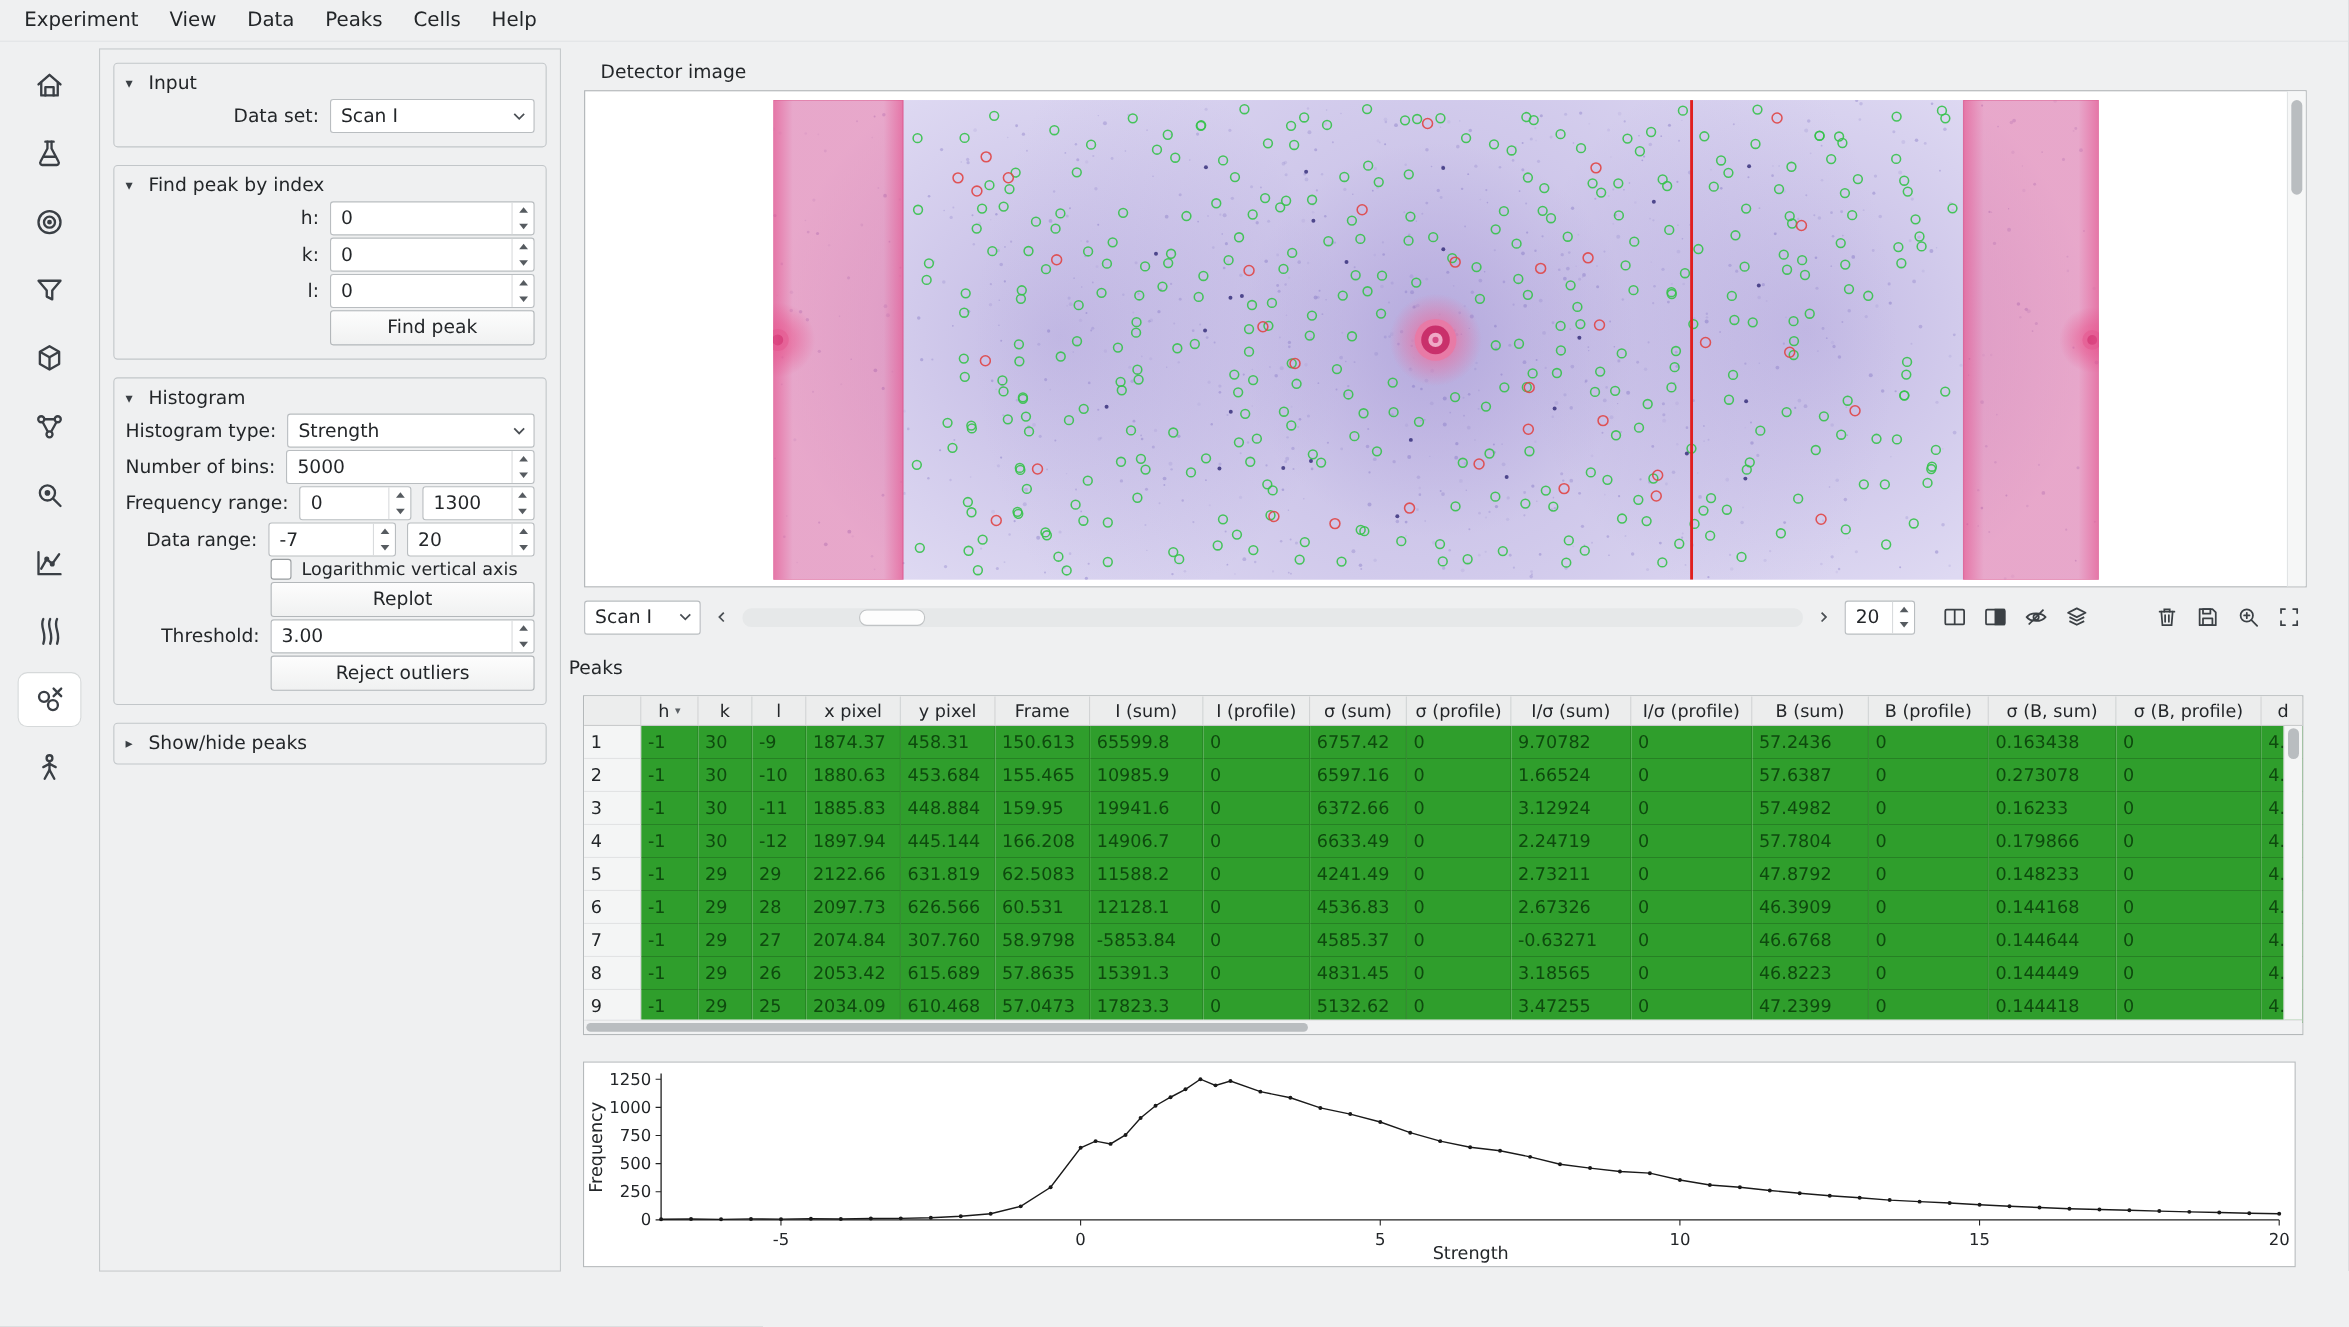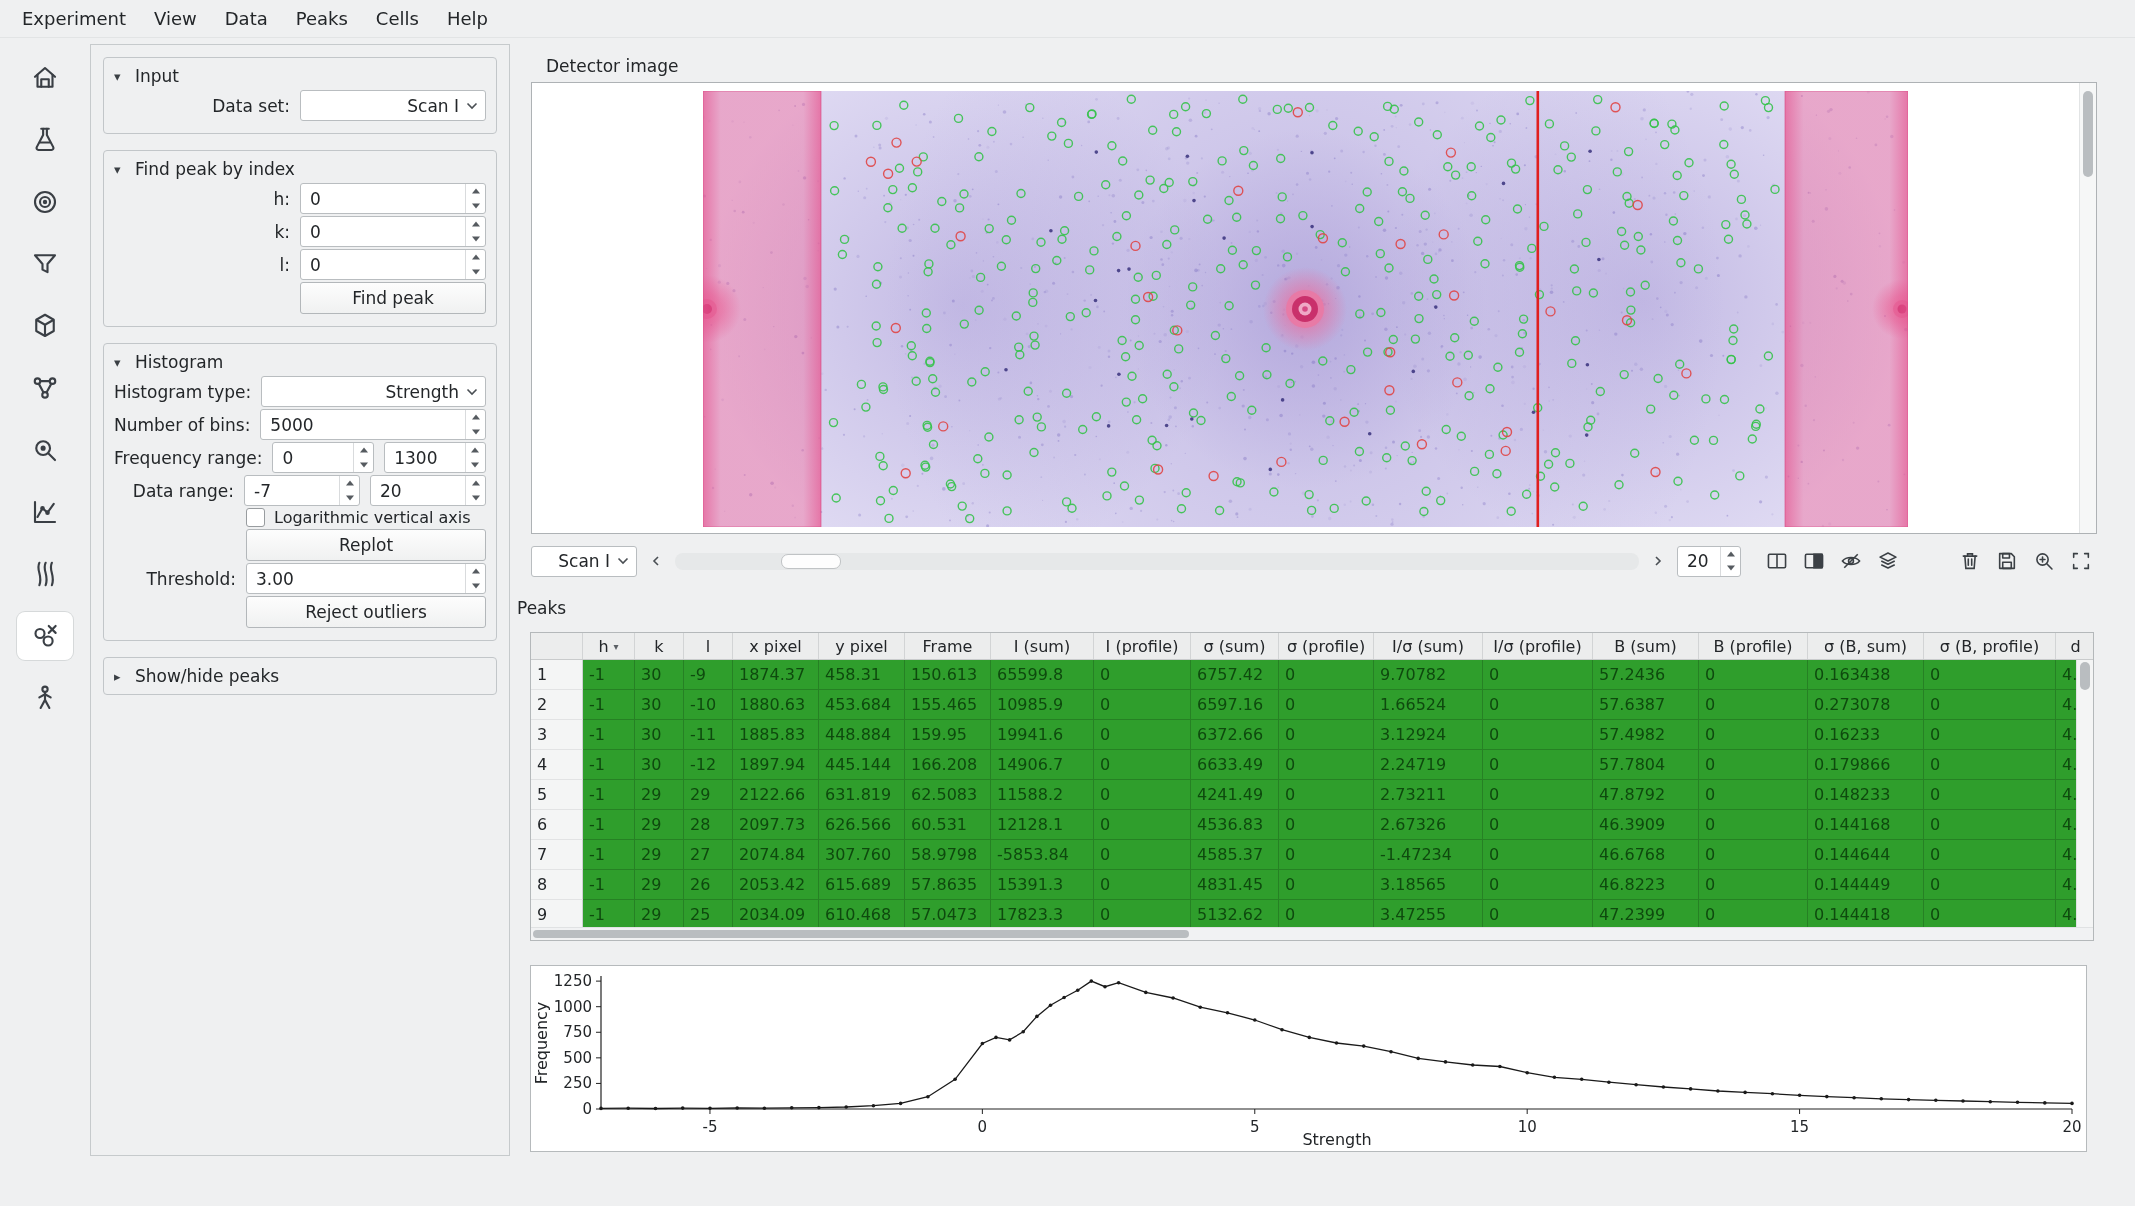--- a/index.html
+++ b/index.html
@@ -21,21 +21,21 @@
   
   .left-panel{position:absolute;left:90px;top:44px;width:420px;bottom:50px;border:1px solid #c6cacc;
               background:#eff0f1;padding:12px 12px;overflow:hidden}
   .groupbox{border:1px solid #c2c6c9;border-radius:4px;margin-bottom:16px;padding:8px 10px 12px}
   .gb-title{font-size:17px;display:flex;gap:9px;align-items:center;margin-bottom:4px}
   .gb-arrow{font-size:13px;color:#3a3f44;width:12px}
   .form-row{display:flex;align-items:center;gap:10px;margin-top:2px}
   .form-label{font-size:17px;flex:1;text-align:right;white-space:nowrap}
   .field{height:31px;background:#ffffff;border:1px solid #b9bdc0;border-radius:3px;display:flex;
          align-items:center;font-size:17px;position:relative}
-  .combo{justify-content:flex-end;padding-left:9px}
+  .combo{justify-content:space-between;padding-left:9px}
   .combo .chev{width:26px;display:flex;align-items:center;justify-content:center;flex:none}
   .spin{padding-left:9px;padding-right:24px}
   .spin .arrows{position:absolute;right:0;top:0;bottom:0;width:20px;border-left:1px solid #d9dbdd;
                 display:flex;flex-direction:column}
   .spin .arrows i{flex:1;position:relative;display:block}
   .spin .arrows i::after{content:"";position:absolute;left:50%;top:50%;transform:translate(-50%,-50%);
         border-left:4px solid transparent;border-right:4px solid transparent}
   .spin .arrows i.up::after{border-bottom:5px solid #565b60}
   .spin .arrows i.dn::after{border-top:5px solid #565b60}
   .btn{height:32px;background:linear-gradient(#fdfdfd,#f0f1f1);border:1px solid #b3b7ba;border-radius:3px;
@@ -1865,21 +1865,21 @@
           <div class="td green" style="width:52px">-1</div>
           <div class="td green" style="width:49px">29</div>
           <div class="td green" style="width:49px">27</div>
           <div class="td green" style="width:86px">2074.84</div>
           <div class="td green" style="width:86px">307.760</div>
           <div class="td green" style="width:86px">58.9798</div>
           <div class="td green" style="width:103px">-5853.84</div>
           <div class="td green" style="width:97px">0</div>
           <div class="td green" style="width:88px">4585.37</div>
           <div class="td green" style="width:95px">0</div>
-          <div class="td green" style="width:109px">-1.47234</div>
+          <div class="td green" style="width:109px">-0.63271</div>
           <div class="td green" style="width:110px">0</div>
           <div class="td green" style="width:106px">46.6768</div>
           <div class="td green" style="width:109px">0</div>
           <div class="td green" style="width:116px">0.144644</div>
           <div class="td green" style="width:132px">0</div>
           <div class="td green" style="width:40px">4.2</div>
         </div>
         <div class="tr">
           <div class="td num" style="width:52px">8</div>
           <div class="td green" style="width:52px">-1</div>

